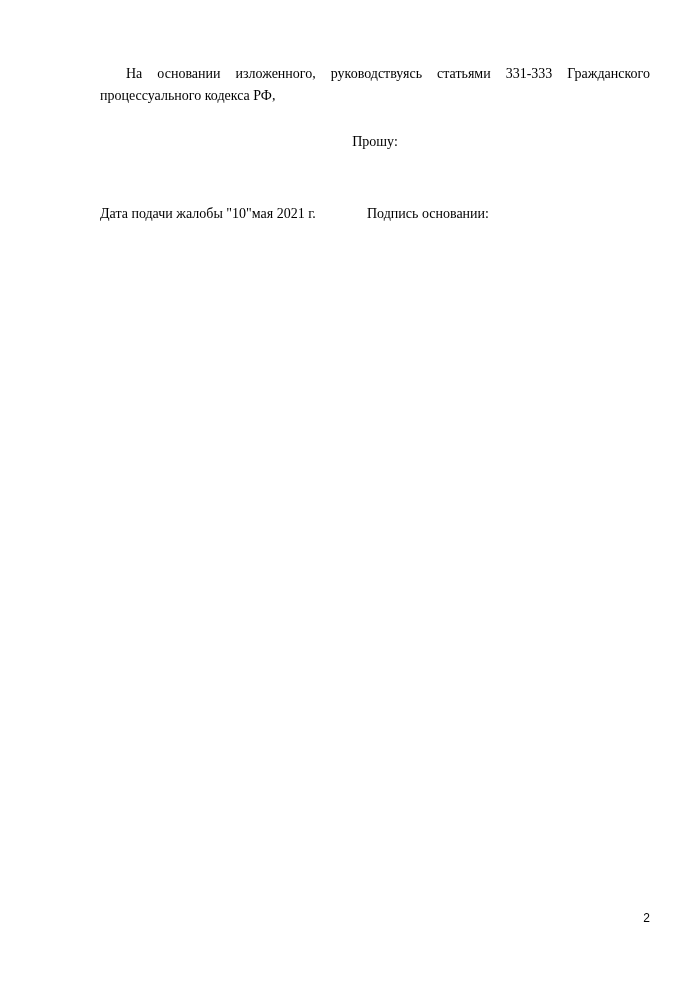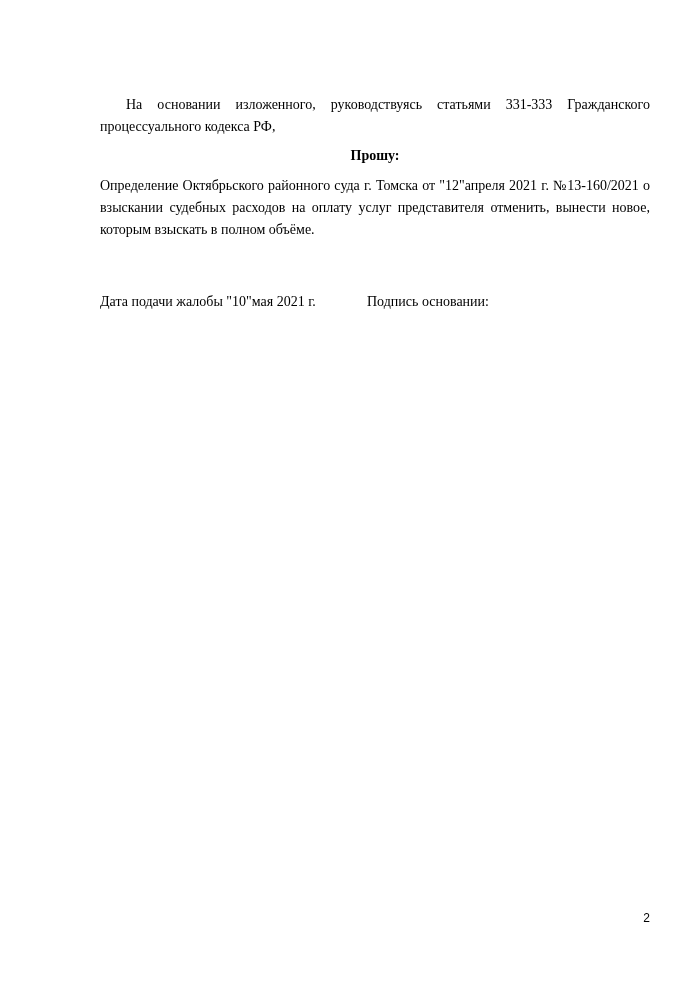--- a/index.html
+++ b/index.html
@@ -6,42 +6,42 @@
     margin: 0;
     padding: 0;
     background: #ffffff;
   }
   .doc-page {
     position: relative;
     width: 700px;
     height: 990px;
     background: #ffffff;
     box-sizing: border-box;
-    padding: 94px 50px 0 100px;
+    padding: 63px 50px 0 100px;
     font-family: "Liberation Serif", "DejaVu Serif", serif;
     color: #000000;
     overflow: hidden;
   }
   .para {
     margin: 0;
     font-size: 14px;
     line-height: 22px;
   }
   .justify {
     text-align: justify;
     text-align-last: left;
   }
   .indent {
     text-indent: 26px;
   }
   .heading {
-    margin: 7px 0 8px 0;
+    margin: 24px 0 8px 0;
     font-size: 14px;
     line-height: 22px;
-    font-weight: bold;
+    font-weight: normal;
     text-align: center;
   }
   .date-line {
     margin-top: 50px;
     font-size: 14px;
     line-height: 22px;
     white-space: nowrap;
   }
   .date-cell {
     display: inline-block;
@@ -58,21 +58,20 @@
 </style>
 </head>
 <body>
 
 <div class="doc-page">
 
   <p class="para justify indent">На основании изложенного, руководствуясь статьями 331-333 Гражданского процессуального кодекса РФ,</p>
 
   <p class="heading">Прошу:</p>
 
-  <p class="para justify">Определение Октябрьского районного суда г. Томска от "12"апреля 2021 г. №13-160/2021 о взыскании судебных расходов на оплату услуг представителя отменить, вынести новое, которым взыскать в полном объёме.</p>
 
   <div class="date-line">
     <span class="date-cell">Дата подачи жалобы "10"мая 2021 г.</span><span>Подпись основании:</span>
   </div>
 
   <div class="page-number">2</div>
 
 </div>
 
 </body></html>

